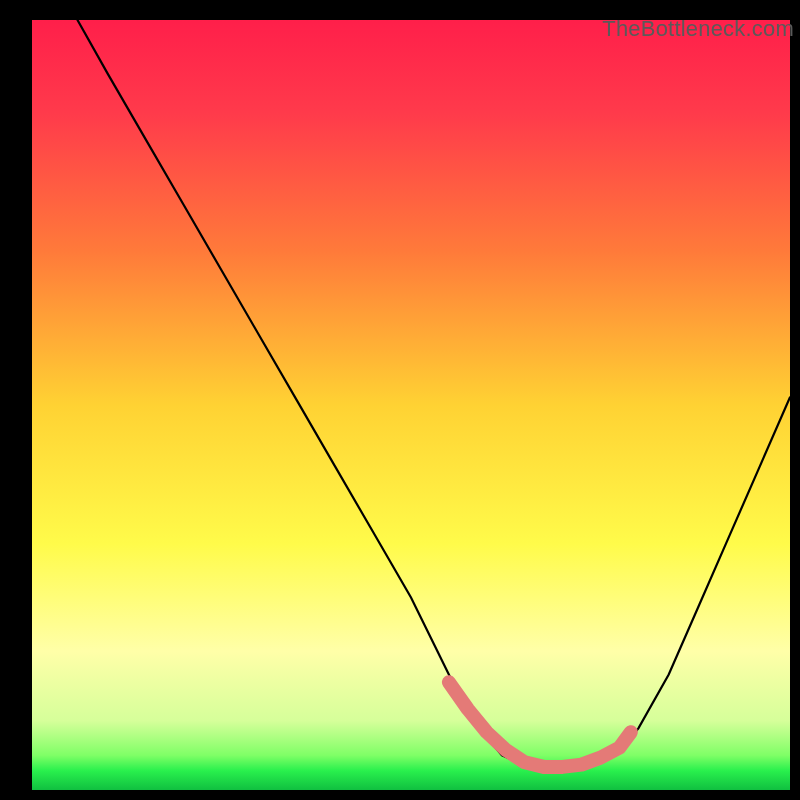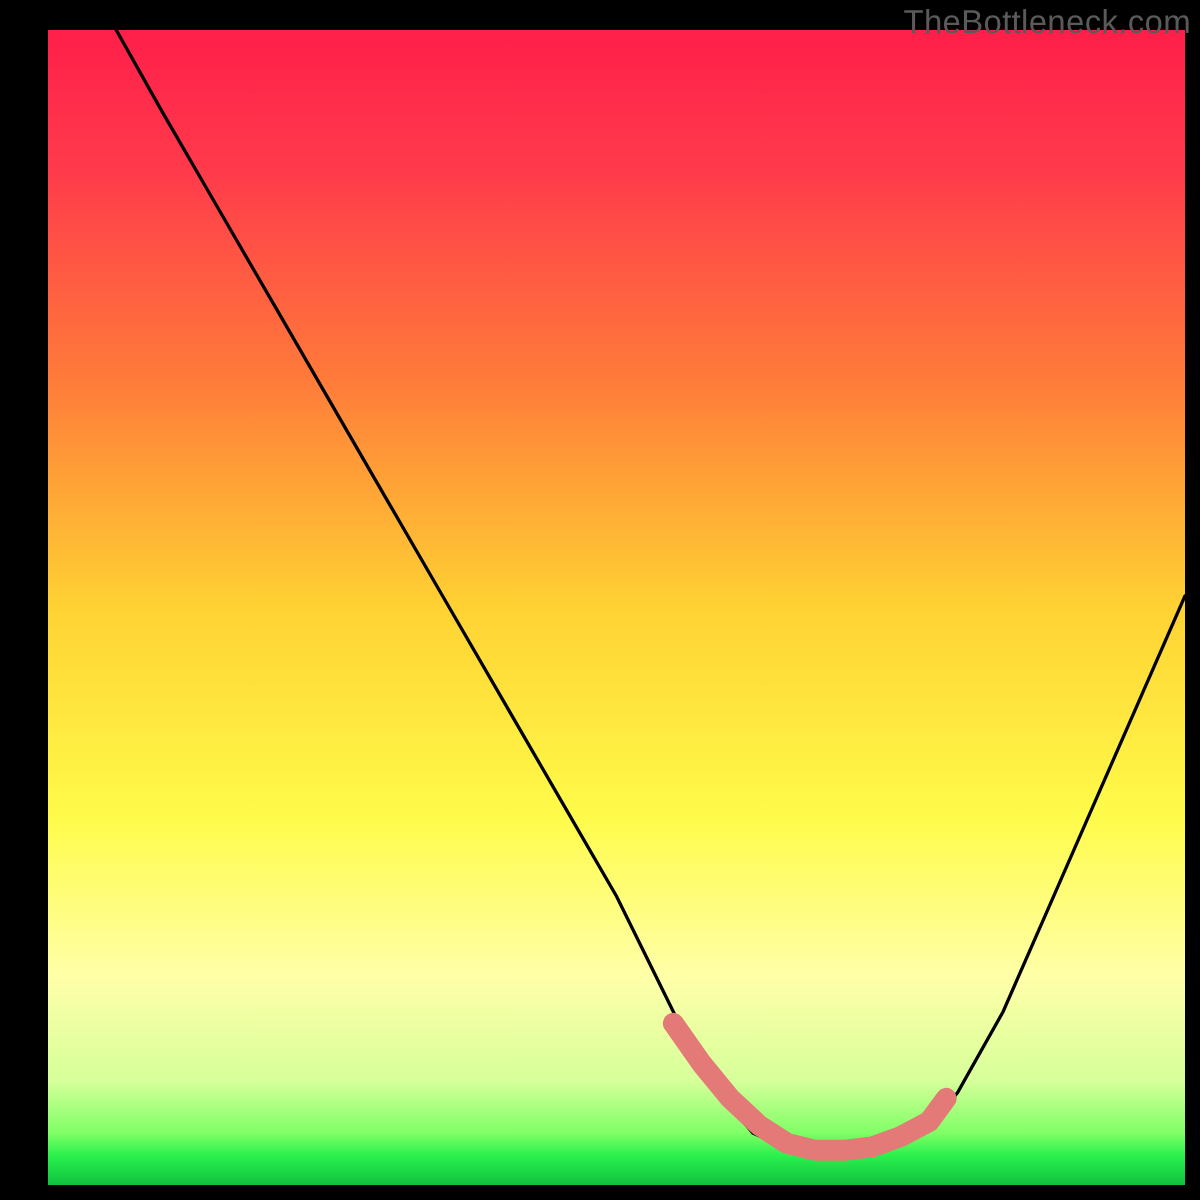--- a/index.html
+++ b/index.html
@@ -21,21 +21,21 @@
   }
   .plot-area {
     position: absolute;
     left: 0;
     top: 0;
     width: 758px;
     height: 770px;
   }
   .watermark {
     position: absolute;
-    top: 2px;
+    top: 16px;
     right: 6px;
     color: #5a5a5a;
     font-size: 22px;
     font-weight: 500;
     letter-spacing: 0.2px;
     user-select: none;
   }
 </style>
 </head>
 <body>

